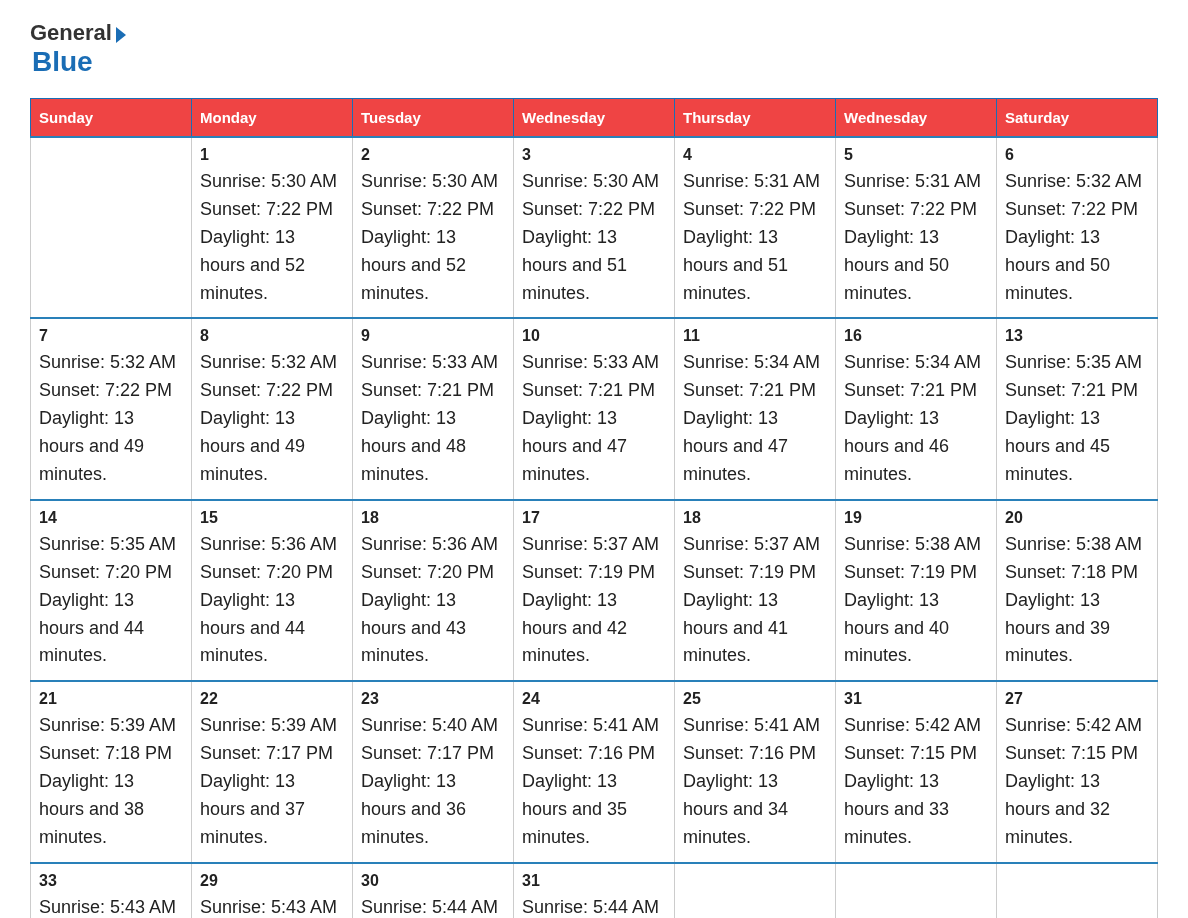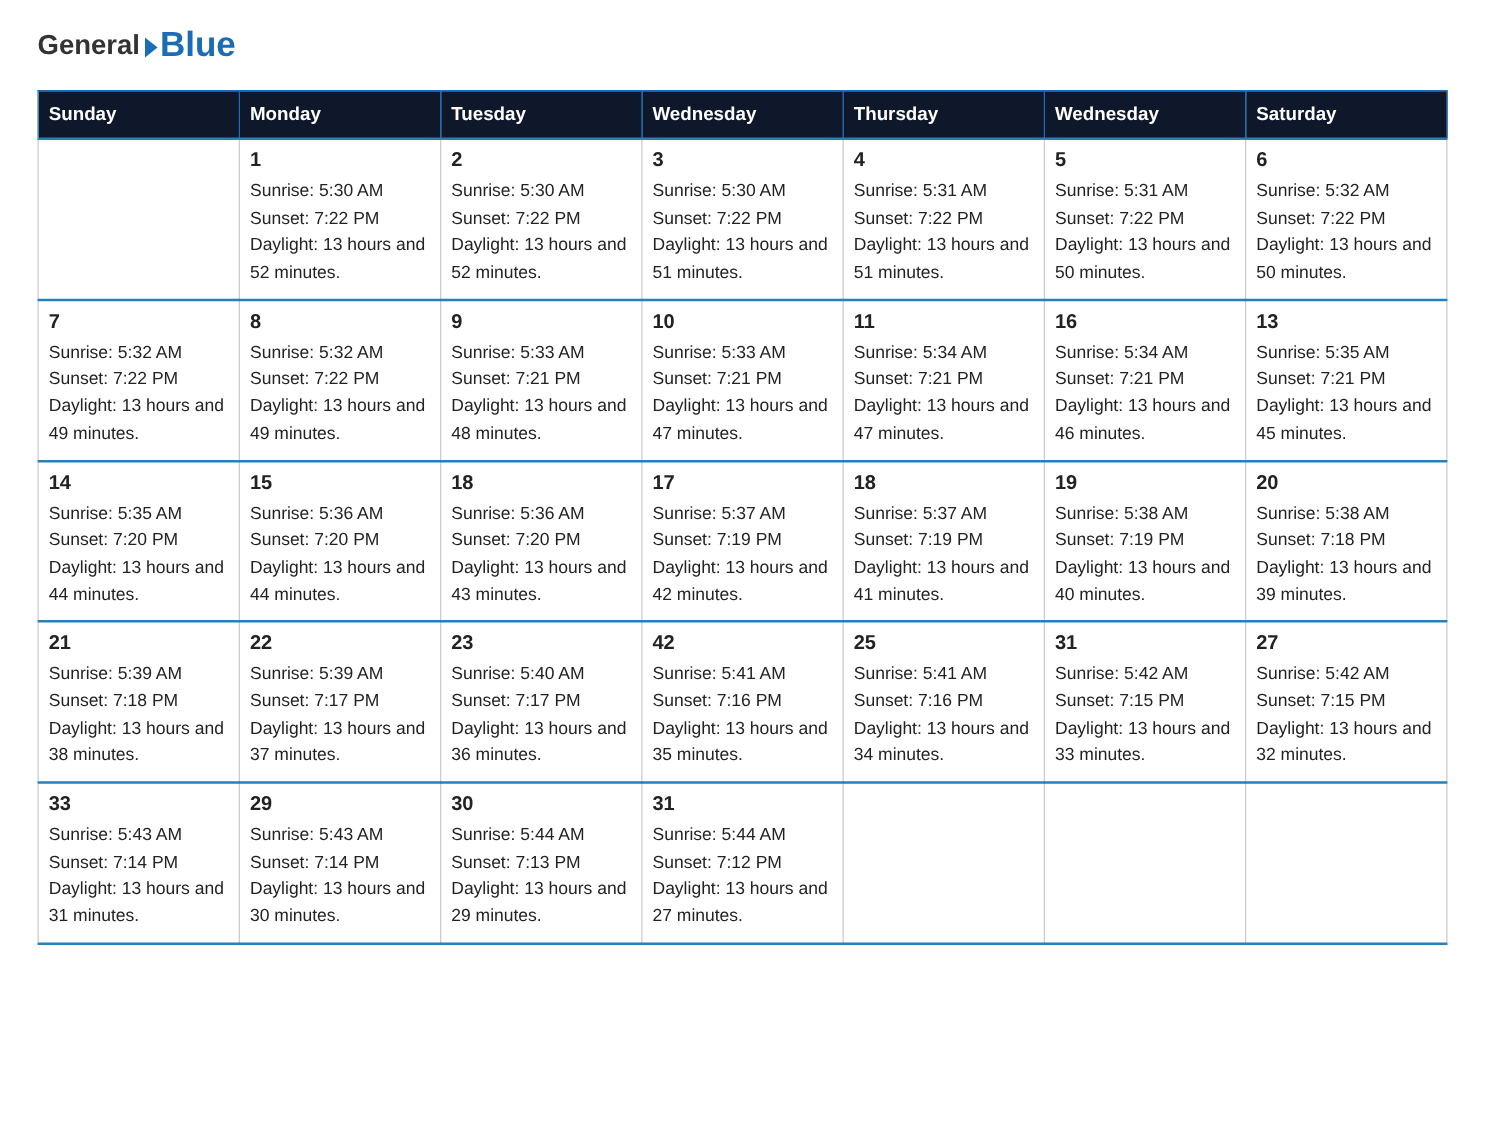--- a/index.html
+++ b/index.html
@@ -24,21 +24,21 @@
     .logo-arrow {
       width: 0; height: 0;
       border-left: 10px solid #1a6db5;
       border-top: 8px solid transparent;
       border-bottom: 8px solid transparent;
       margin-left: 4px;
       margin-bottom: -4px;
     }
     .logo-wrapper {
       display: flex;
-      flex-direction: row;
+      flex-direction: column;
     }
     .logo-top-row {
       display: flex;
       align-items: center;
     }
     .logo-bottom {
       color: #1a6db5;
       font-size: 28px;
       font-weight: bold;
       margin-left: 2px;
@@ -56,21 +56,21 @@
       font-size: 22px;
       color: #555;
       margin-top: 4px;
     }
     .calendar {
       width: 100%;
       border-collapse: collapse;
       border: 1px solid #999;
     }
     .calendar th {
-      background-color: #0f172a;
+      background-color: #ef4444;
       color: #fff;
       font-size: 15px;
       font-weight: bold;
       padding: 10px 8px;
       text-align: left;
       border: 1px solid #1a6db5;
     }
     .calendar td {
       vertical-align: top;
       padding: 8px 8px 10px 8px;
@@ -85,21 +85,21 @@
       border-bottom: 2px solid #2980b9;
     }
     .day-number {
       font-size: 16px;
       font-weight: bold;
       color: #222;
       display: block;
       margin-bottom: 4px;
     }
     .day-info {
-      font-size: 14px;
+      font-size: 18px;
       color: #222;
       line-height: 1.55;
     }
     .empty-cell {
       background: #fff;
     }
   </style>
 </head>
 <body>
 
@@ -224,21 +224,21 @@
         </td>
         <td>
           <span class="day-number">22</span>
           <div class="day-info">Sunrise: 5:39 AM<br>Sunset: 7:17 PM<br>Daylight: 13 hours and 37 minutes.</div>
         </td>
         <td>
           <span class="day-number">23</span>
           <div class="day-info">Sunrise: 5:40 AM<br>Sunset: 7:17 PM<br>Daylight: 13 hours and 36 minutes.</div>
         </td>
         <td>
-          <span class="day-number">42</span>
+          <span class="day-number">24</span>
           <div class="day-info">Sunrise: 5:41 AM<br>Sunset: 7:16 PM<br>Daylight: 13 hours and 35 minutes.</div>
         </td>
         <td>
           <span class="day-number">25</span>
           <div class="day-info">Sunrise: 5:41 AM<br>Sunset: 7:16 PM<br>Daylight: 13 hours and 34 minutes.</div>
         </td>
         <td>
           <span class="day-number">31</span>
           <div class="day-info">Sunrise: 5:42 AM<br>Sunset: 7:15 PM<br>Daylight: 13 hours and 33 minutes.</div>
         </td>

